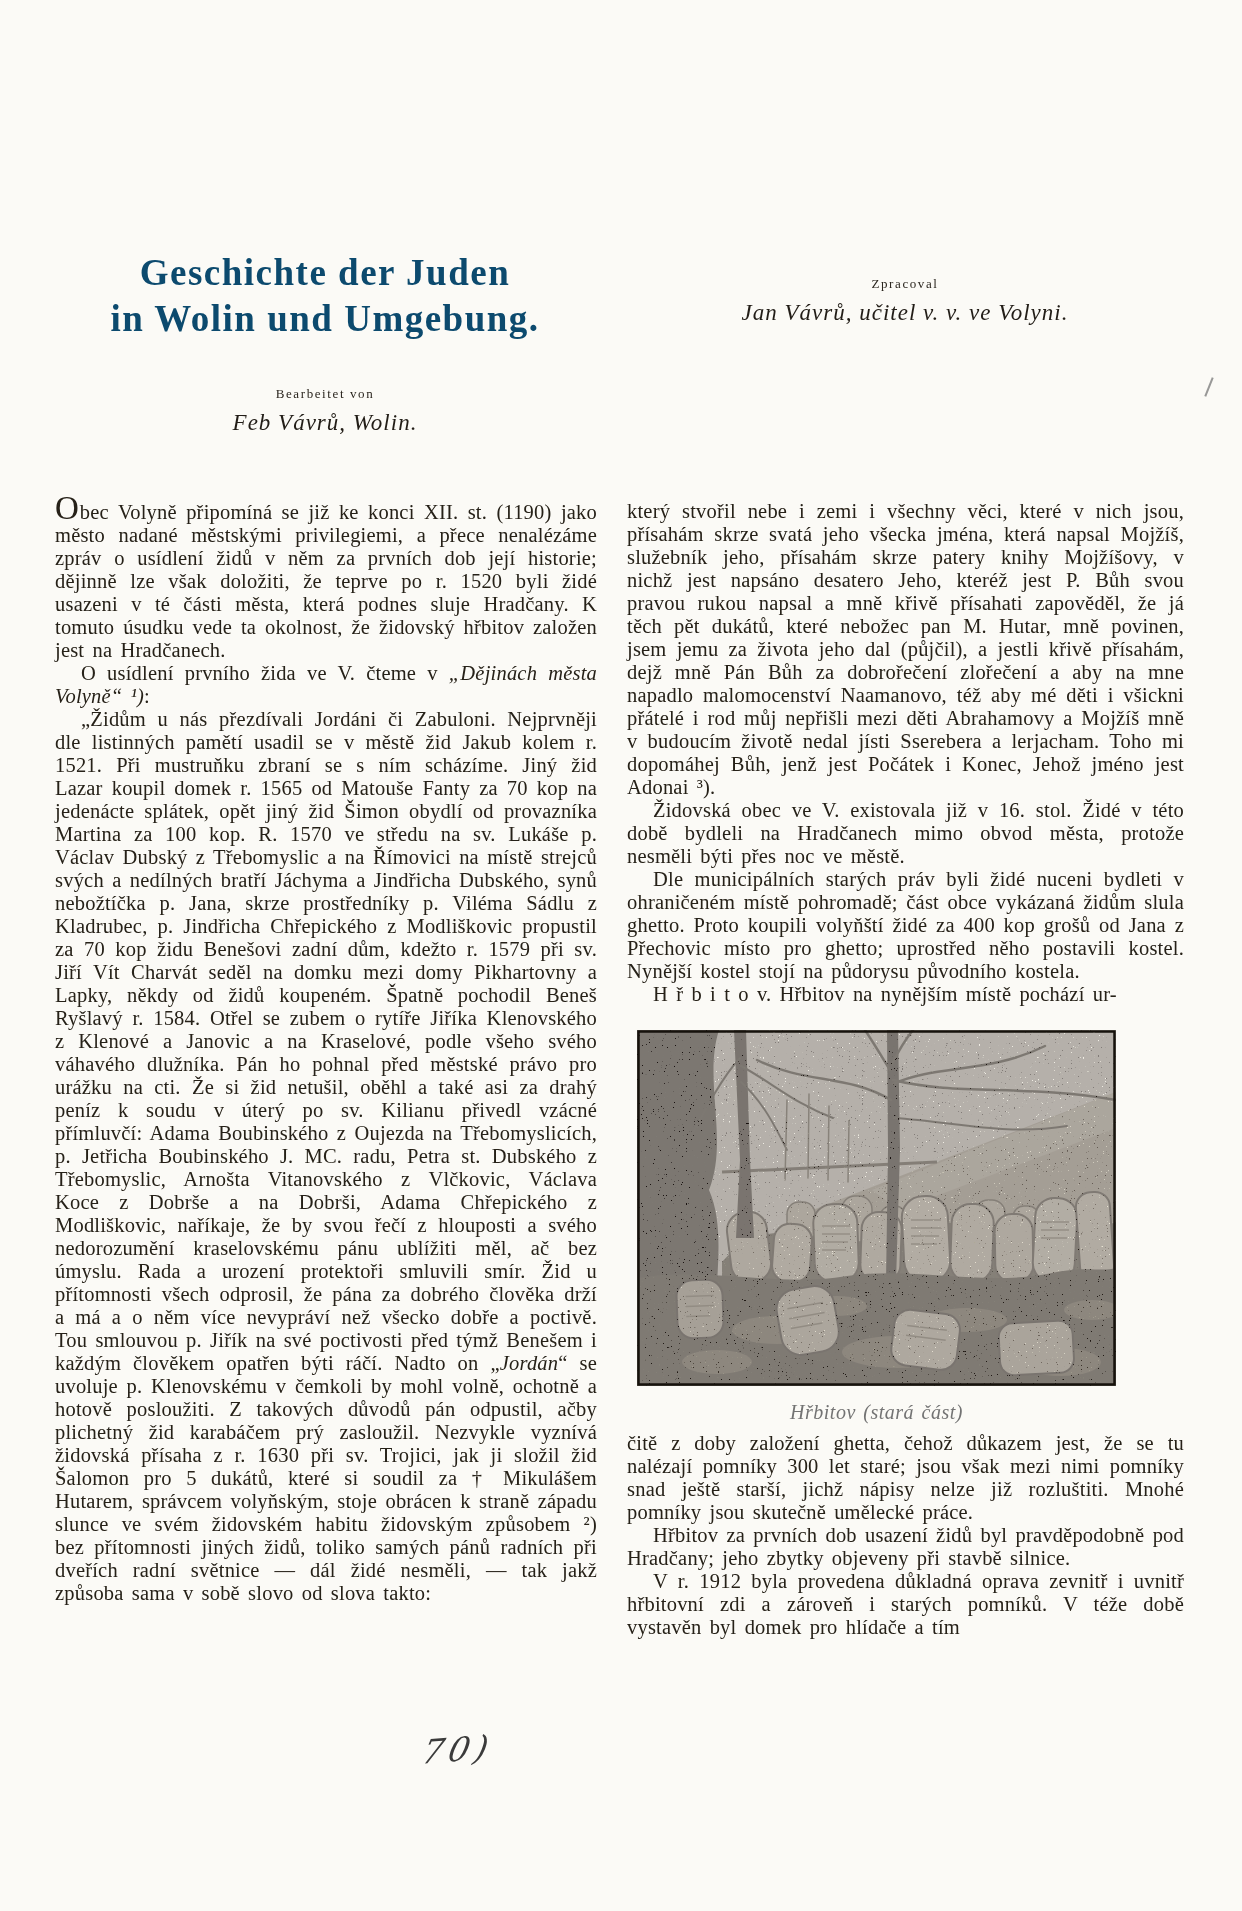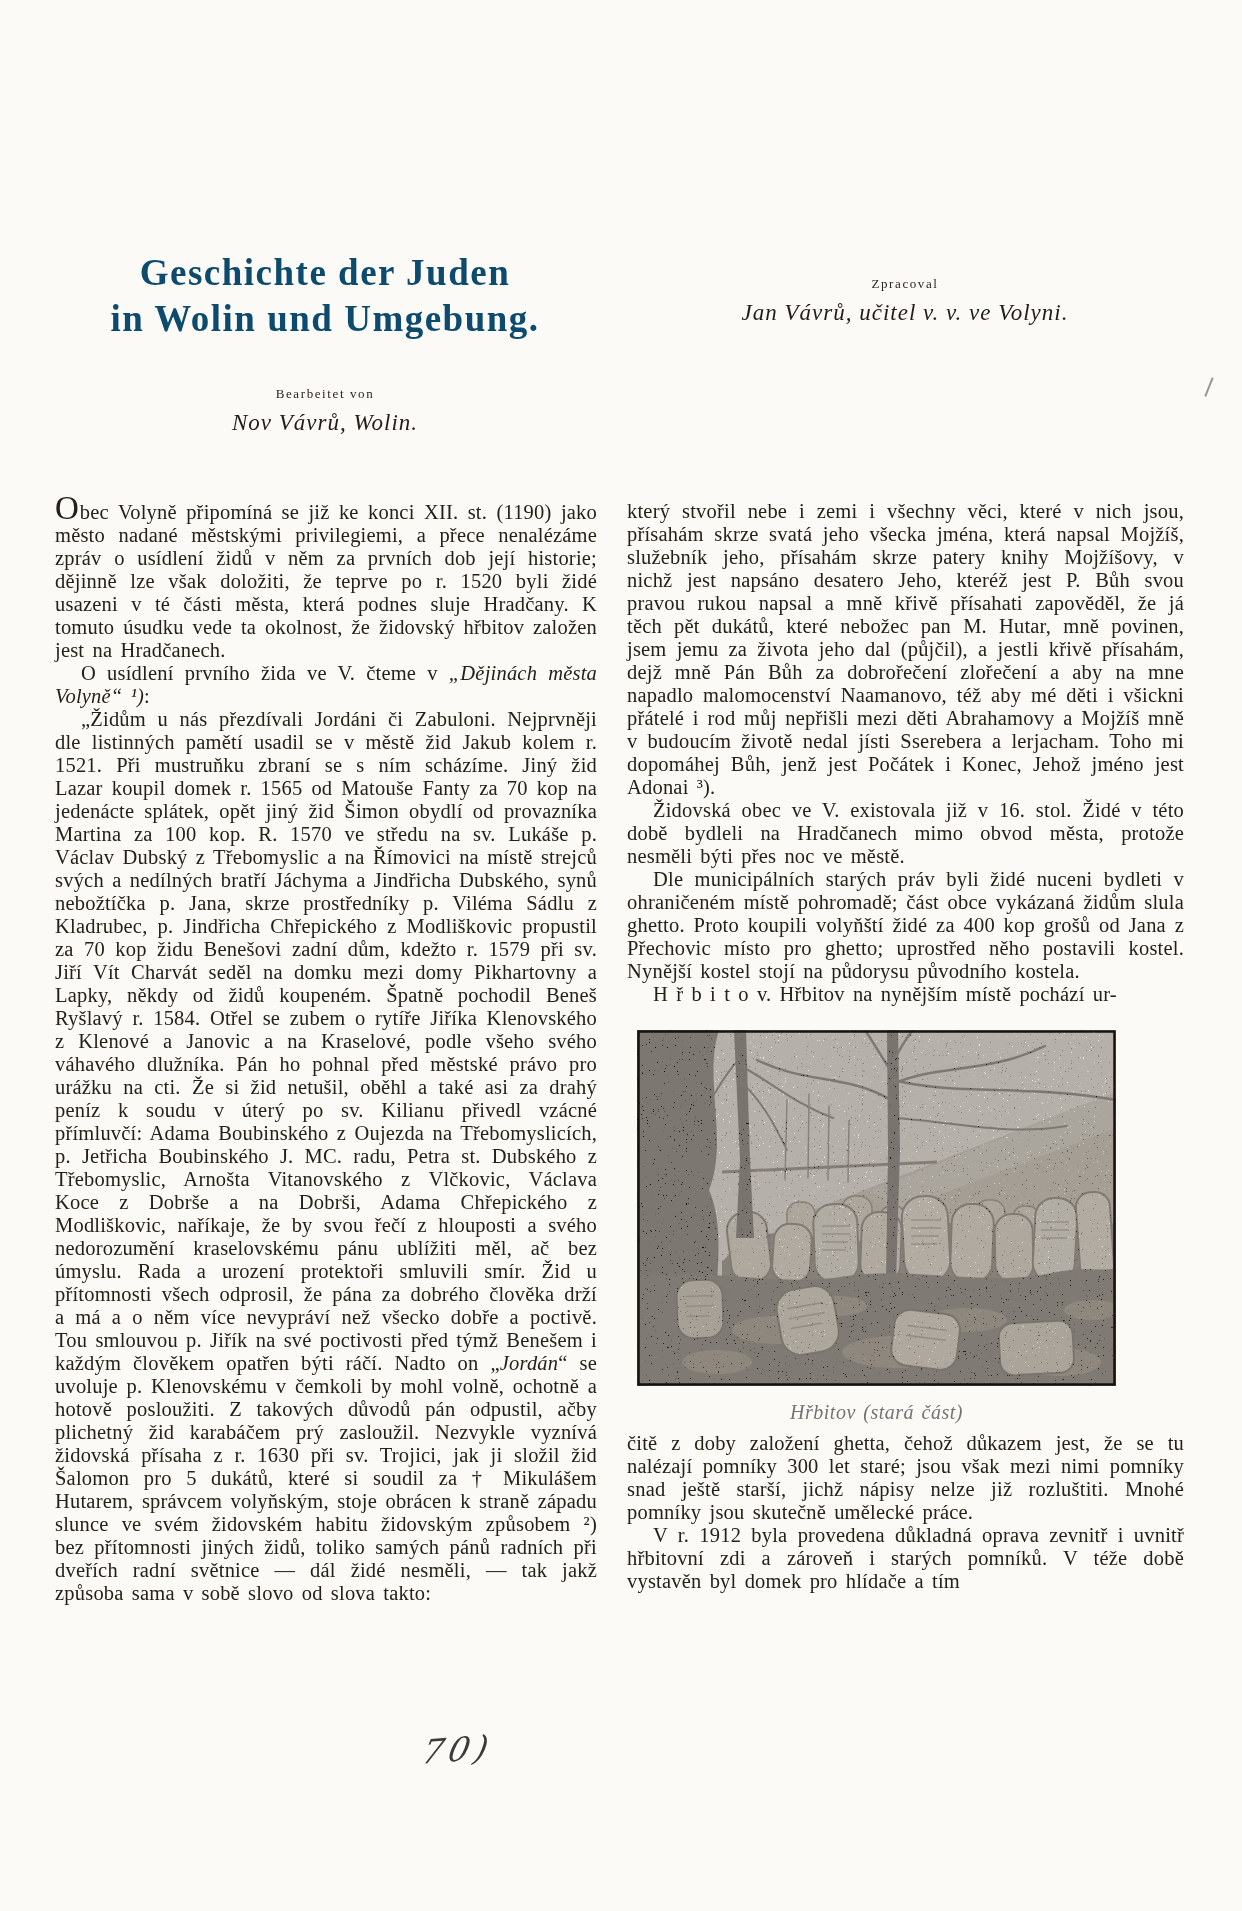--- a/index.html
+++ b/index.html
@@ -50,21 +50,21 @@
 </style>
 </head>
 <body>
 
 <header class="header" id="header-left">
   <h1 class="title">
     <span>Geschichte der Juden</span><br>
     <span>in Wolin und Umgebung.</span>
   </h1>
   <div class="byline-label">Bearbeitet von</div>
-  <div class="byline">Nov Vávrů, Wolin.</div>
+  <div class="byline">Feb Vávrů, Wolin.</div>
 </header>
 
 <header class="header" id="header-right">
   <div class="byline-label">Zpracoval</div>
   <div class="byline">Jan Vávrů, učitel v. v. ve Volyni.</div>
 </header>
 
 <section class="column" id="col-left">
   <p id="para-l1">Obec Volyně připomíná se již ke konci XII. st. (1190) jako město nadané městskými privilegiemi, a přece nenalézáme zpráv o usídlení židů v něm za prvních dob její historie; dějinně lze však doložiti, že teprve po r. 1520 byli židé usazeni v té části města, která podnes sluje Hradčany. K tomuto úsudku vede ta okolnost, že židovský hřbitov založen jest na Hradčanech.</p>
   <p class="indent"><span>O usídlení prvního žida ve V. čteme v </span><span class="it">„Dějinách města Volyně“ ¹)</span><span>:</span></p>
@@ -179,18 +179,19 @@
         <rect width="479" height="356" fill="#140f0a" filter="url(#gDark)" opacity="0.5"></rect>
         <rect width="479" height="356" fill="#f4f1e8" filter="url(#gLight)" opacity="0.45"></rect>
 
         <rect x="1.5" y="1.5" width="476" height="353" fill="none" stroke="#16120c" stroke-width="2.5"></rect>
       </g>
     </svg>
     <figcaption>Hřbitov (stará část)</figcaption>
   </figure>
 
   <p id="para-r5">čitě z doby založení ghetta, čehož důkazem jest, že se tu nalézají pomníky 300 let staré; jsou však mezi nimi pomníky snad ještě starší, jichž nápisy nelze již rozluštiti. Mnohé pomníky jsou skutečně umělecké práce.</p>
+  <p class="indent">Hřbitov za prvních dob usazení židů byl pravděpodobně pod Hradčany; jeho zbytky objeveny při stavbě silnice.</p>
   <p class="indent">V r. 1912 byla provedena důkladná oprava zevnitř i uvnitř hřbitovní zdi a zároveň i starých pomníků. V téže době vystavěn byl domek pro hlídače a tím</p>
 </section>
 
 <div class="hand-mark">70)</div>
 
 <div class="artifact-slash"></div>
 
 </body></html>

